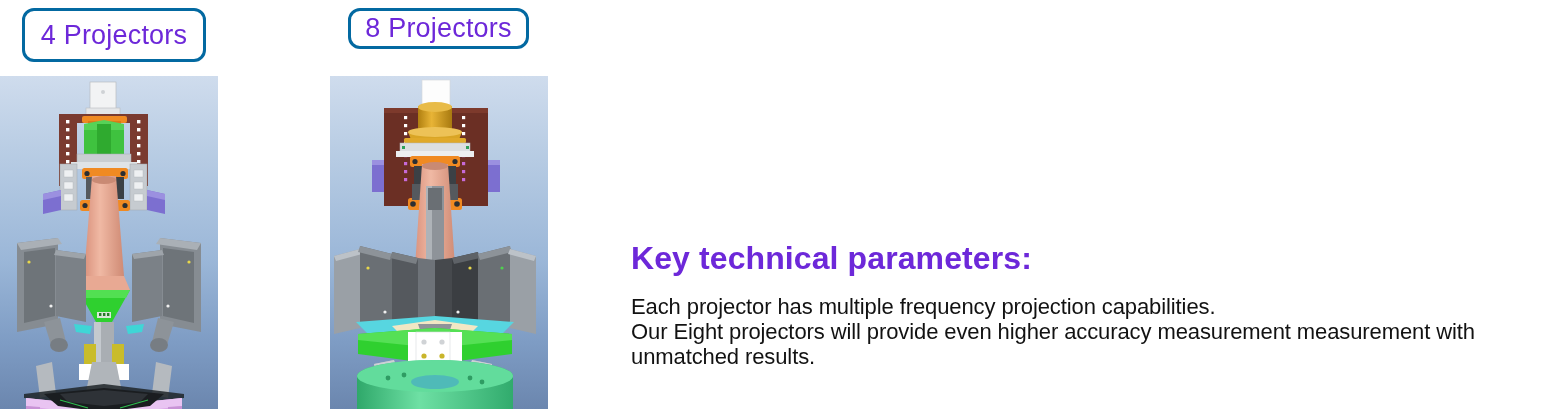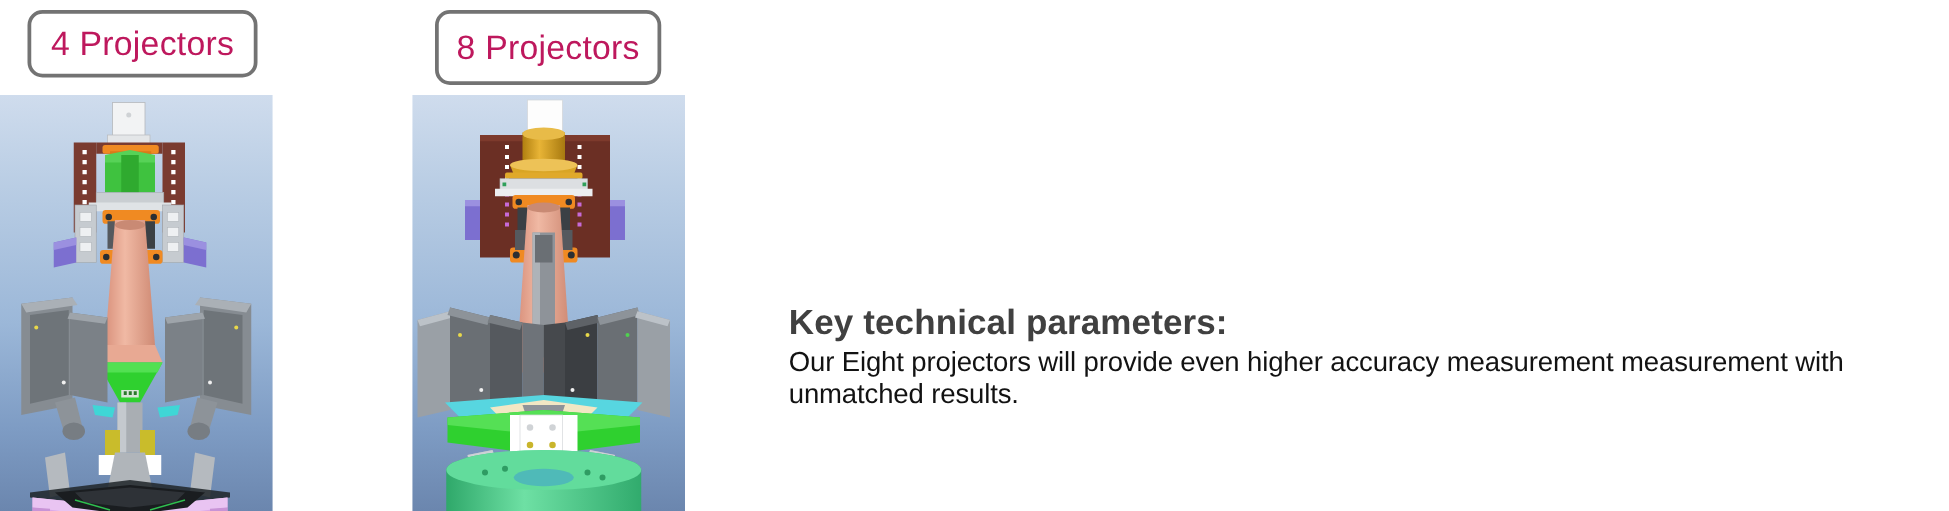--- a/index.html
+++ b/index.html
@@ -10,47 +10,47 @@
     overflow:hidden;
     position:relative;
   }
   .stage{position:relative;width:1559px;height:409px;}
 
   
   .chip{
     position:absolute;
     box-sizing:border-box;
     background:#ffffff;
-    border:3px solid #737373;
+    border:3px solid #0369a1;
     border-radius:12px;
     display:flex;align-items:center;justify-content:center;
-    color:#be185d;
+    color:#6d28d9;
     font-size:27px;
     font-weight:300;
     letter-spacing:.2px;
     white-space:nowrap;
   }
   #chip-4{left:22px;top:8px;width:184px;height:54px;}
-  #chip-8{left:348px;top:8px;width:181px;height:60px;}
+  #chip-8{left:348px;top:8px;width:181px;height:41px;}
 
   
   .panel{
     position:absolute;
     overflow:hidden;
     background:linear-gradient(180deg,#cfdced 0%,#b9cde4 22%,#9bb7d8 55%,#7e9cc4 80%,#6b86ae 100%);
   }
   #panel-4{left:0px;top:76px;width:218px;height:333px;}
   #panel-8{left:330px;top:76px;width:218px;height:333px;}
   .cad{position:absolute;left:0;top:0;width:100%;height:100%;}
 
   
   .textblock{position:absolute;left:631px;top:241px;width:920px;}
   .kt-head{
-    font-size:28px;font-weight:600;color:#404040;
-    line-height:34px;margin:0 0 2px 0;letter-spacing:.1px;
+    font-size:32px;font-weight:600;color:#6d28d9;
+    line-height:34px;margin:0 0 19px 0;letter-spacing:.1px;
   }
   .kt-line{
     font-size:22px;font-weight:400;color:#121212;
     line-height:25px;white-space:pre-wrap;letter-spacing:-.1px;
   }
 </style>
 </head>
 <body>
 
 <div class="stage">
@@ -406,16 +406,17 @@
           <circle cx="74" cy="299" r="2.4"></circle>
         <circle cx="140" cy="302" r="2.4"></circle>
           <circle cx="152" cy="306" r="2.4"></circle>
       </g>
       <ellipse cx="105" cy="306" rx="24" ry="7" fill="#3f9fd0" opacity="0.55"></ellipse>
     </svg>
   </div>
 
   <div class="textblock">
     <div class="kt-head">Key technical parameters:</div>
+    <div class="kt-line">Each projector has multiple frequency projection capabilities.</div>
     <div class="kt-line">Our Eight projectors will provide even higher accuracy measurement measurement with unmatched results.</div>
   </div>
 
 </div>
 
 </body></html>

